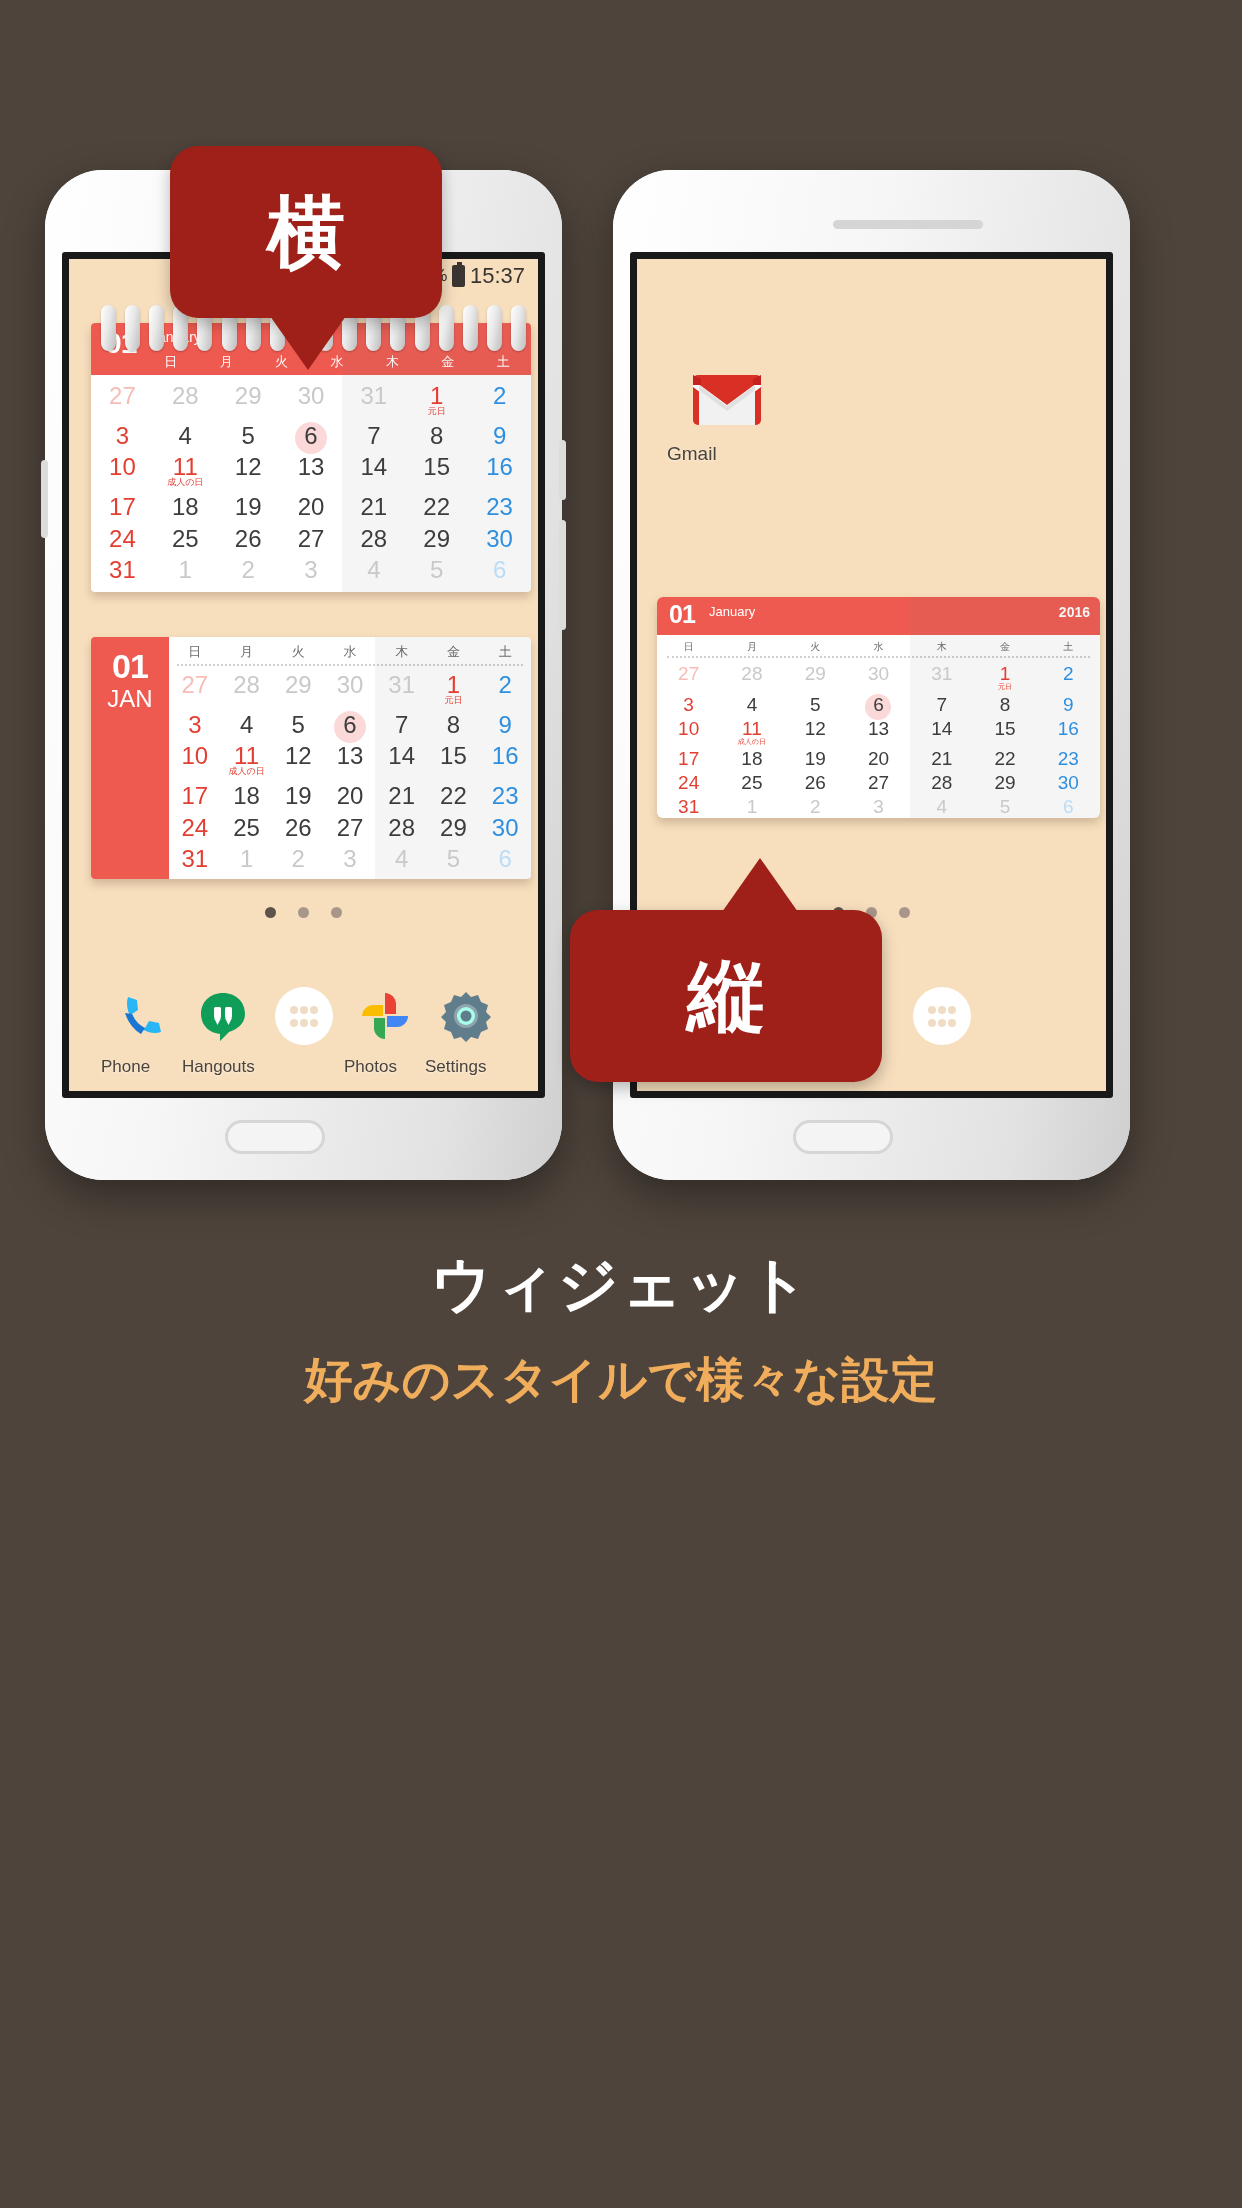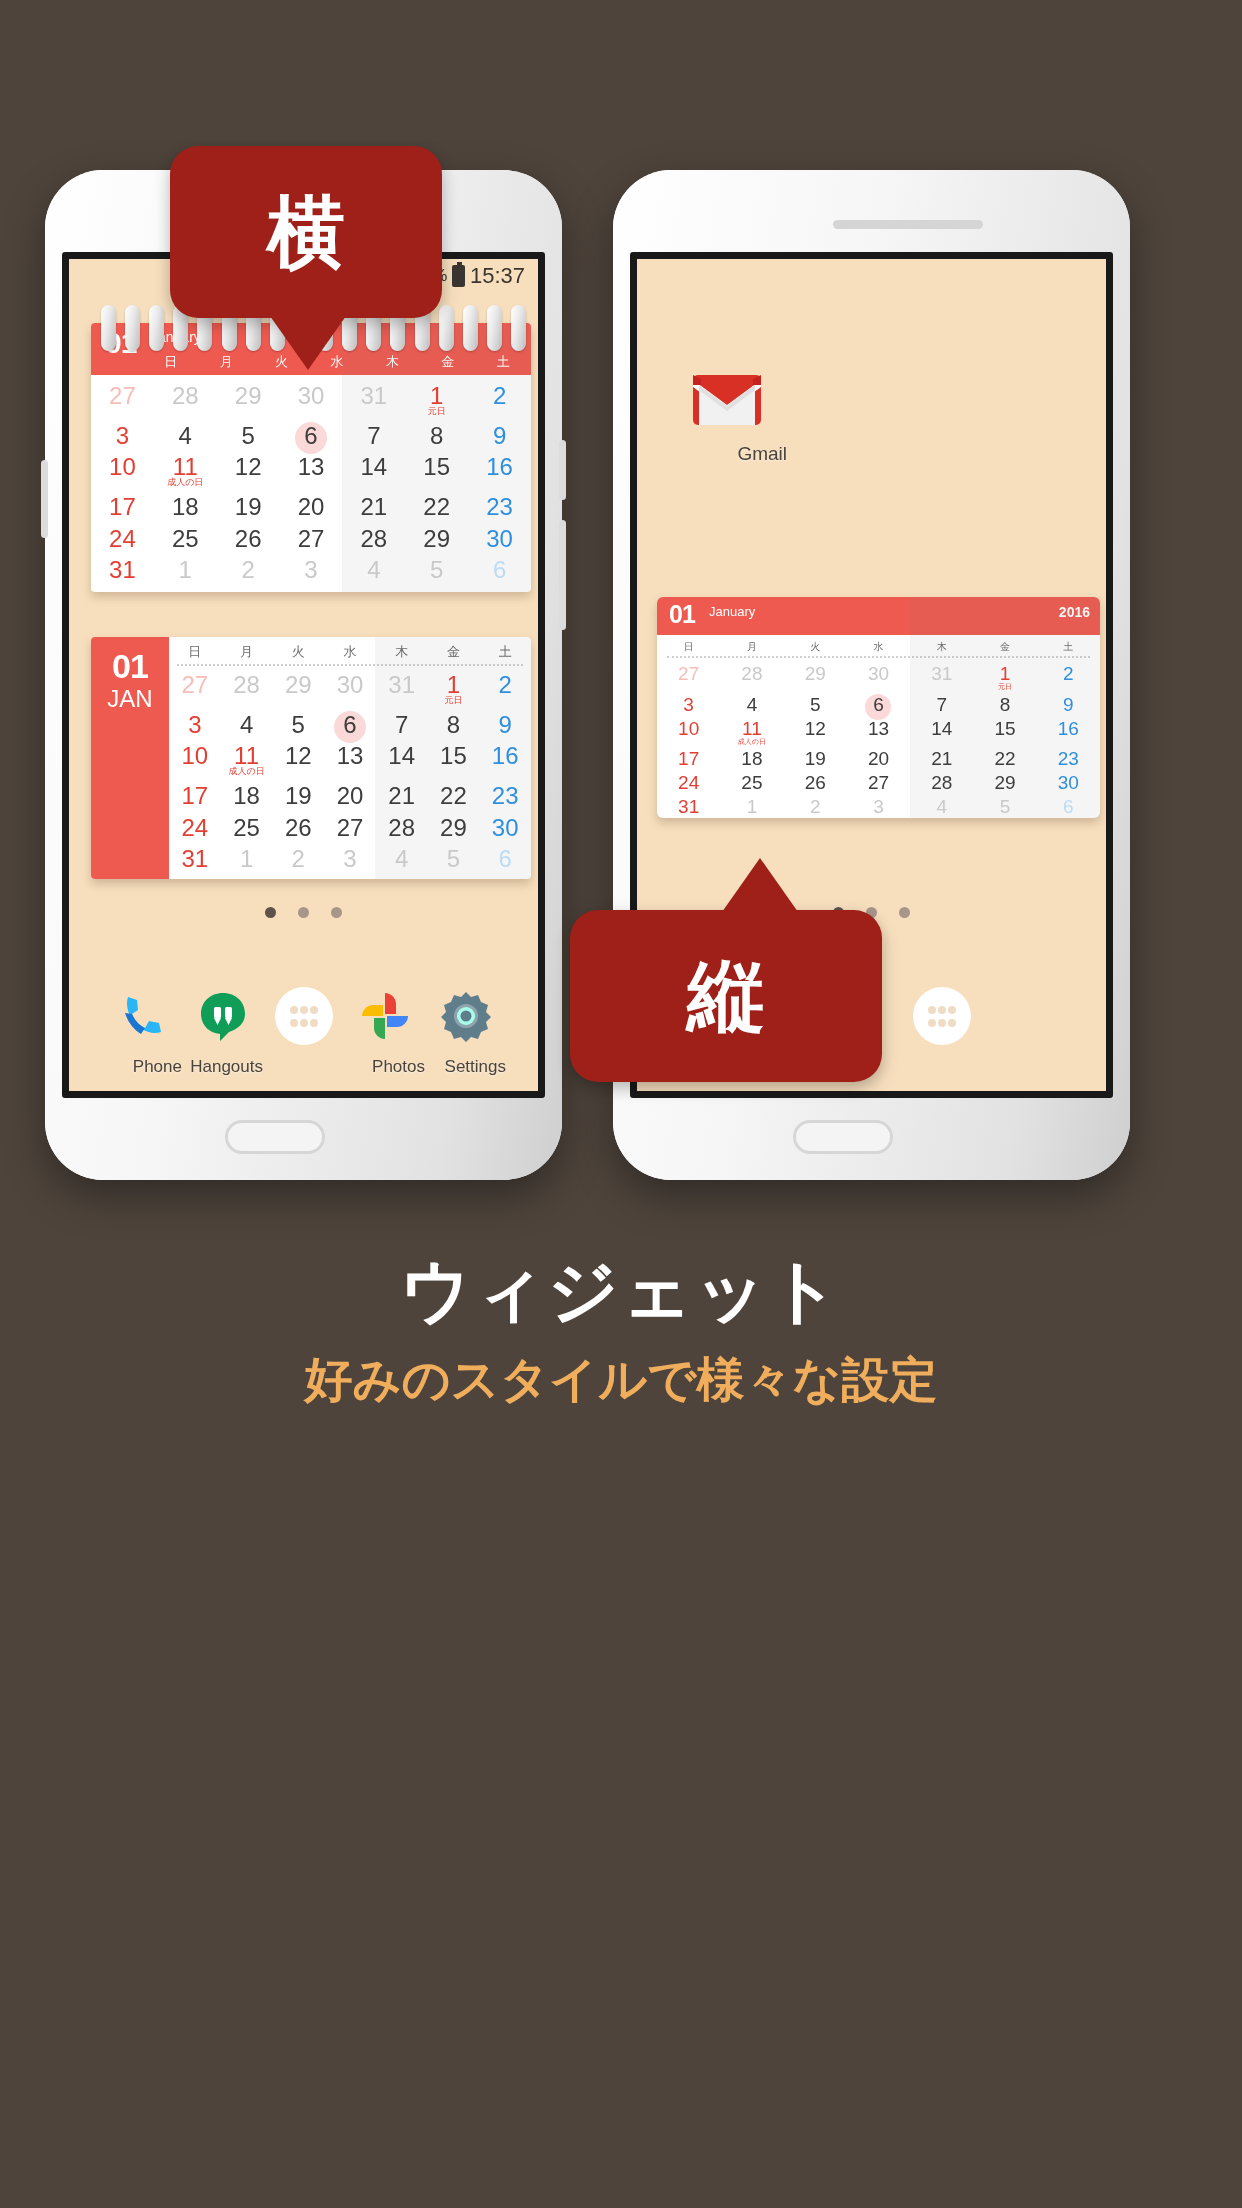--- a/index.html
+++ b/index.html
@@ -210,21 +210,21 @@
   }
   .small-widget .sm-dow span{ font-size:10px;color:#6b6b6b;}
   .small-widget .dotted{ margin:0 10px 3px; }
   .small-widget .dnum{ font-size:19px; }
   .small-widget .hol{ font-size:7px;}
   .small-widget .today-dot{ width:26px;height:26px;top:2px;}
   .small-widget .cellbox{ padding:3px 0 1px;}
 
   
   .appgrid{ position:absolute; display:flex; }
-  .app{ width:120px; text-align:right; }
+  .app{ width:120px; text-align:left; }
   .app .ico{ height:74px; display:flex;align-items:center;justify-content:center;}
   .app .lbl{
     margin-top:6px; font-size:19px; color:#4a433c;
     text-shadow:0 1px 2px rgba(255,255,255,.55);
   }
   .dock{ position:absolute; left:0; right:0; bottom:14px; display:flex; justify-content:space-between; padding:0 32px;}
   .dock .app{ width:90px; }
   .dock .app .ico{ height:70px; }
   .dock .app .lbl{ font-size:17px; }
 
@@ -251,21 +251,21 @@
     border-right:38px solid transparent;
   }
   #bub1{ left:170px; top:146px; width:272px; height:172px; }
   #bub1 .tail{ left:100px; bottom:-52px; border-top:54px solid #9e2018;}
   #bub2{ left:570px; top:910px; width:312px; height:172px; }
   #bub2 .tail{ left:152px; top:-52px; border-bottom:54px solid #9e2018;}
 
   
   .caption{ position:absolute; left:0; right:0; text-align:center; }
   .cap-title{
-    top:1245px; color:#fff; font-size:70px; font-weight:bold;
+    top:1245px; color:#fff; font-size:60px; font-weight:bold;
     letter-spacing:2px;
   }
   .cap-sub{
     top:1345px; color:#f0ae5c; font-size:48px; font-weight:bold;
   }
 </style>
 </head>
 <body>
 
 <div class="phone" id="phone1">

